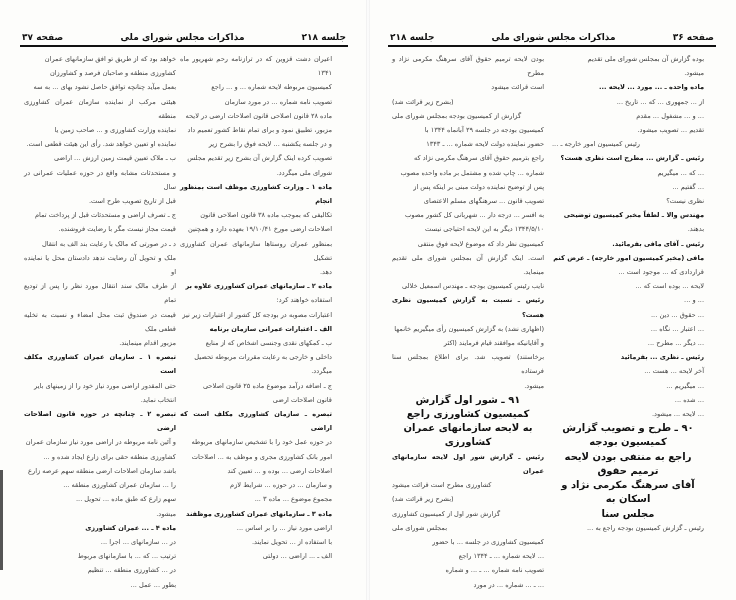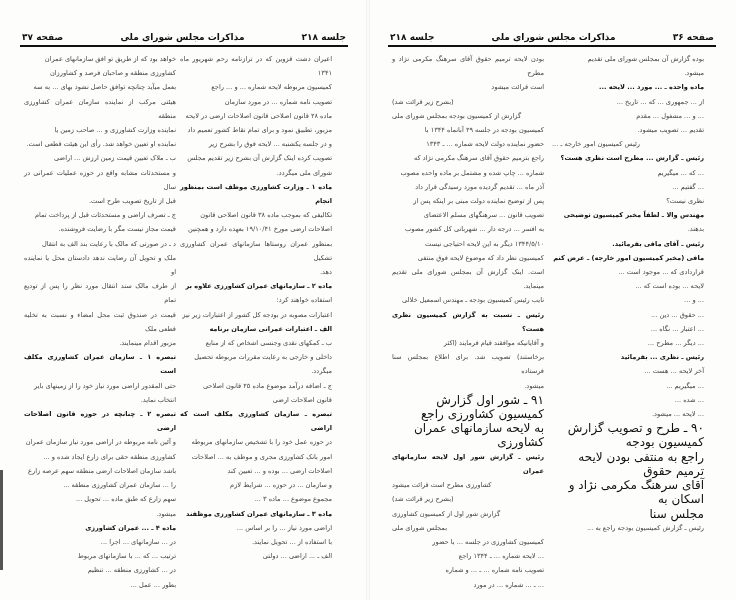--- a/index.html
+++ b/index.html
@@ -5,21 +5,21 @@
   html,body{margin:0;padding:0;background:#fff;}
   body{width:736px;height:600px;overflow:hidden;position:relative;font-family:"DejaVu Sans",sans-serif;color:#222;}
   .page{position:absolute;top:0;height:600px;background:#fdfdfb;}
   .page.left{left:0;width:368px;}
   .page.right{left:368px;width:368px;}
   .header{position:absolute;top:28px;left:22px;right:22px;height:14px;display:flex;justify-content:space-between;align-items:flex-end;direction:rtl;font-size:9px;font-weight:bold;color:#111;}
   .rule{position:absolute;top:45px;left:20px;right:20px;border-top:2px solid #111;}
   .col{position:absolute;top:52px;width:152px;direction:rtl;text-align:justify;font-size:6.6px;line-height:14.2px;color:#444;}
   .col p{margin:0 0 0 0;}
   .col .b{font-weight:bold;color:#111;}
-  .col .h{font-weight:normal;color:#111;text-align:right;font-size:12px;}
+  .col .h{font-weight:bold;color:#111;text-align:center;font-size:10px;}
   .col .c{text-align:left;}
   .left .c1{right:36px;}
   .left .c2{left:24px;}
   .right .c1{right:32px;}
   .right .c2{left:24px;}
   .gutter{position:absolute;top:0;left:366px;width:4px;height:600px;background:linear-gradient(90deg,#eee,#fff,#eee);}
   .edge{position:absolute;left:0;top:470px;width:3px;height:100px;background:#555;}
 </style>
 </head>
 <body>
@@ -143,29 +143,29 @@
     </div>
   <div class="col c2">
       <p class="">بودن لایحه ترمیم حقوق آقای سرهنگ مکرمی نژاد و مطرح</p>
       <p class="">است قرائت میشود</p>
       <p class="c">(بشرح زیر قرائت شد)</p>
       <p class="c">گزارش از کمیسیون بودجه بمجلس شورای ملی</p>
       <p class="">کمیسیون بودجه در جلسه ۲۹ آبانماه ۱۳۴۴ با</p>
       <p class="">حضور نماینده دولت لایحه شماره ... ـ ۱۳۴۳</p>
       <p class="">راجع بترمیم حقوق آقای سرهنگ مکرمی نژاد که</p>
       <p class="">شماره ... چاپ شده و مشتمل بر ماده واحده مصوب</p>
-      <p class="">آذر ماه ... تقدیم گردیده مورد رسیدگی قرار داد</p>
       <p class="">پس از توضیح نماینده دولت مبنی بر اینکه پس از</p>
       <p class="">تصویب قانون ... سرهنگهای مسلم الاعتصای</p>
       <p class="">به افسر ... درجه دار ... شهربانی کل کشور مصوب</p>
       <p class="">۱۳۴۴/۵/۱۰ دیگر به این لایحه احتیاجی نیست</p>
       <p class="">کمیسیون نظر داد که موضوع لایحه فوق منتفی</p>
       <p class="">است. اینک گزارش آن بمجلس شورای ملی تقدیم مینماید.</p>
       <p class="">نایب رئیس کمیسیون بودجه ـ مهندس اسمعیل خلالی</p>
       <p class="b">رئیس ـ نسبت به گزارش کمیسیون نظری هست؟</p>
+      <p class="">(اظهاری نشد) به گزارش کمیسیون رأی میگیریم خانمها</p>
       <p class="">و آقایانیکه موافقند قیام فرمایند (اکثر</p>
       <p class="">برخاستند) تصویب شد. برای اطلاع بمجلس سنا فرستاده</p>
       <p class="">میشود.</p>
       <p class="h">۹۱ ـ شور اول گزارش کمیسیون کشاورزی راجع</p>
       <p class="h">به لایحه سازمانهای عمران کشاورزی</p>
       <p class="b">رئیس ـ گزارش شور اول لایحه سازمانهای عمران</p>
       <p class="c">کشاورزی مطرح است قرائت میشود</p>
       <p class="c">(بشرح زیر قرائت شد)</p>
       <p class="c">گزارش شور اول از کمیسیون کشاورزی</p>
       <p class="c">بمجلس شورای ملی</p>

